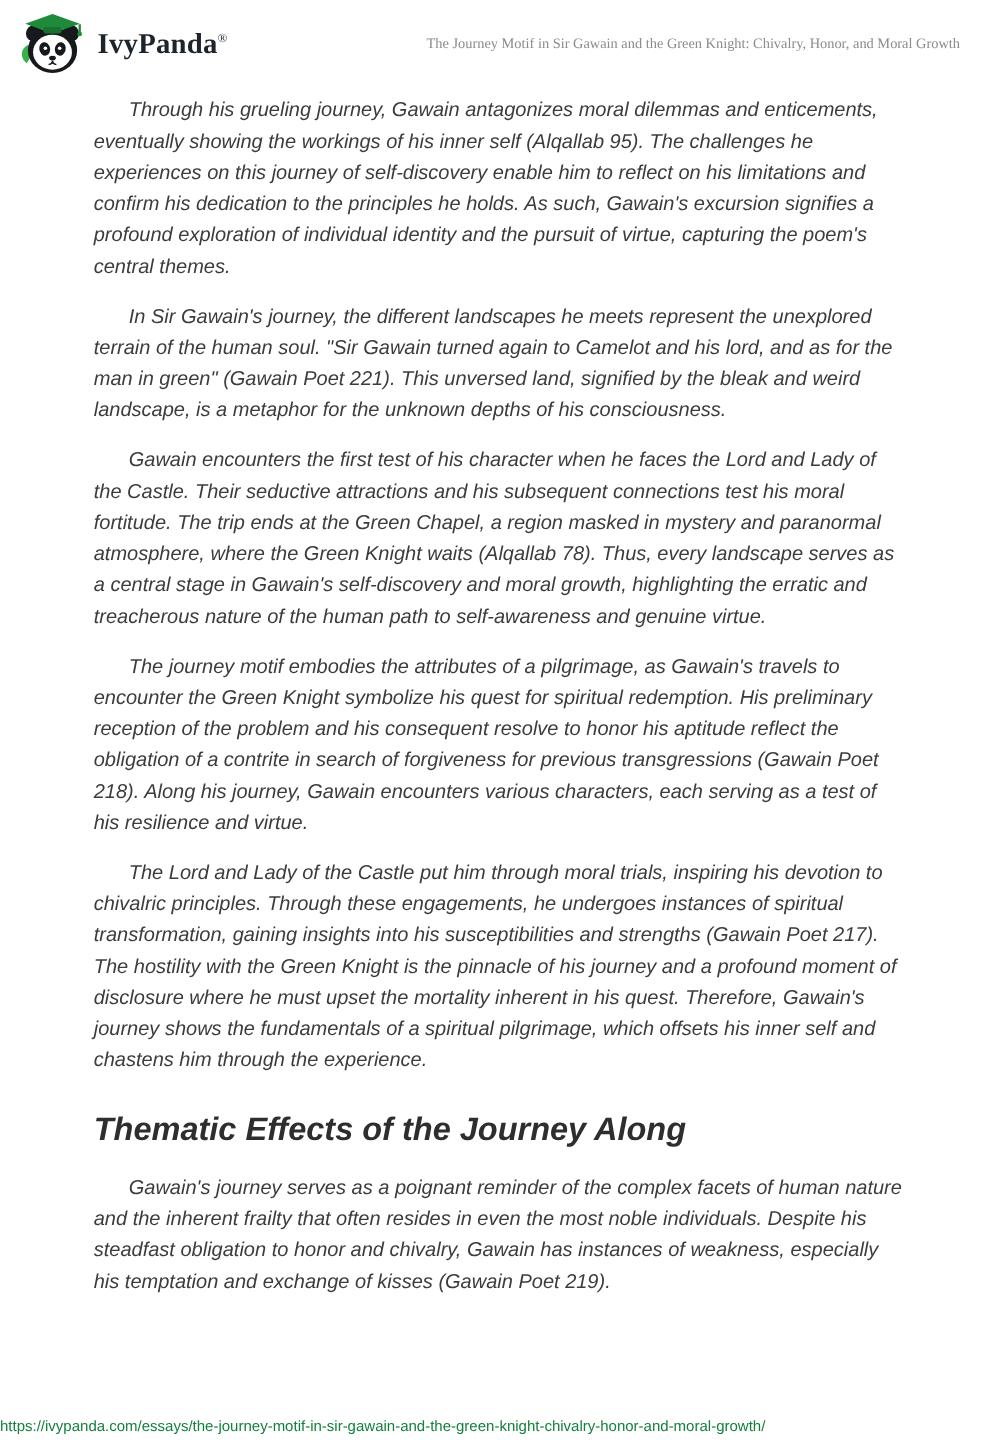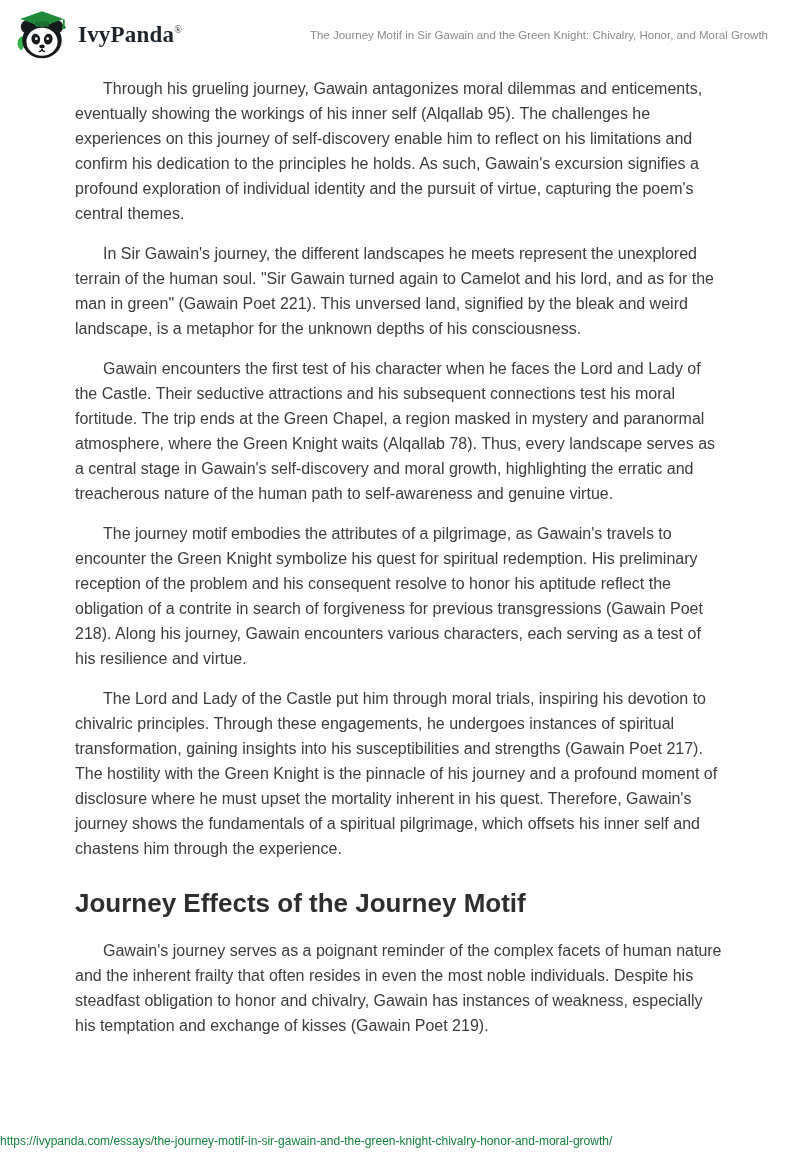--- a/index.html
+++ b/index.html
@@ -41,24 +41,26 @@
     font-weight: 400;
     vertical-align: super;
   }
   .header-title {
     margin-left: auto;
     color: #8b8b8b;
     font-size: 11.5px;
     text-align: right;
     line-height: 1.3;
     max-width: 540px;
+    font-family: Liberation Serif, serif;
   }
   
   .content {
     padding: 14px 78px 0 75px;
+    font-style: italic;
   }
   .content p {
     margin: 0 0 15px 0;
     font-size: 16px;
     line-height: 25px;
     color: #3c3c3c;
     text-indent: 28px;
   }
   .content h2 {
     margin: 26px 0 19px 0;
@@ -115,21 +117,21 @@
     </a>
     <div class="header-title">The Journey Motif in Sir Gawain and the Green Knight: Chivalry, Honor, and Moral Growth</div>
   </header>
 
   <main class="content">
     <p>Through his grueling journey, Gawain antagonizes moral dilemmas and enticements, eventually showing the workings of his inner self (Alqallab 95). The challenges he experiences on this journey of self-discovery enable him to reflect on his limitations and confirm his dedication to the principles he holds. As such, Gawain's excursion signifies a profound exploration of individual identity and the pursuit of virtue, capturing the poem's central themes.</p>
     <p>In Sir Gawain's journey, the different landscapes he meets represent the unexplored terrain of the human soul. "Sir Gawain turned again to Camelot and his lord, and as for the man in green" (Gawain Poet 221). This unversed land, signified by the bleak and weird landscape, is a metaphor for the unknown depths of his consciousness.</p>
     <p>Gawain encounters the first test of his character when he faces the Lord and Lady of the Castle. Their seductive attractions and his subsequent connections test his moral fortitude. The trip ends at the Green Chapel, a region masked in mystery and paranormal atmosphere, where the Green Knight waits (Alqallab 78). Thus, every landscape serves as a central stage in Gawain's self-discovery and moral growth, highlighting the erratic and treacherous nature of the human path to self-awareness and genuine virtue.</p>
     <p>The journey motif embodies the attributes of a pilgrimage, as Gawain's travels to encounter the Green Knight symbolize his quest for spiritual redemption. His preliminary reception of the problem and his consequent resolve to honor his aptitude reflect the obligation of a contrite in search of forgiveness for previous transgressions (Gawain Poet 218). Along his journey, Gawain encounters various characters, each serving as a test of his resilience and virtue.</p>
     <p>The Lord and Lady of the Castle put him through moral trials, inspiring his devotion to chivalric principles. Through these engagements, he undergoes instances of spiritual transformation, gaining insights into his susceptibilities and strengths (Gawain Poet 217). The hostility with the Green Knight is the pinnacle of his journey and a profound moment of disclosure where he must upset the mortality inherent in his quest. Therefore, Gawain's journey shows the fundamentals of a spiritual pilgrimage, which offsets his inner self and chastens him through the experience.</p>
-    <h2>Journey Effects of the Journey Motif</h2>
+    <h2>Thematic Effects of the Journey Along</h2>
     <p>Gawain's journey serves as a poignant reminder of the complex facets of human nature and the inherent frailty that often resides in even the most noble individuals. Despite his steadfast obligation to honor and chivalry, Gawain has instances of weakness, especially his temptation and exchange of kisses (Gawain Poet 219).</p>
   </main>
 
   <footer class="footer">
     <span>https://ivypanda.com/essays/the-journey-motif-in-sir-gawain-and-the-green-knight-chivalry-honor-and-moral-growth/</span>
   </footer>
 
 </div>
 
 </body></html>

